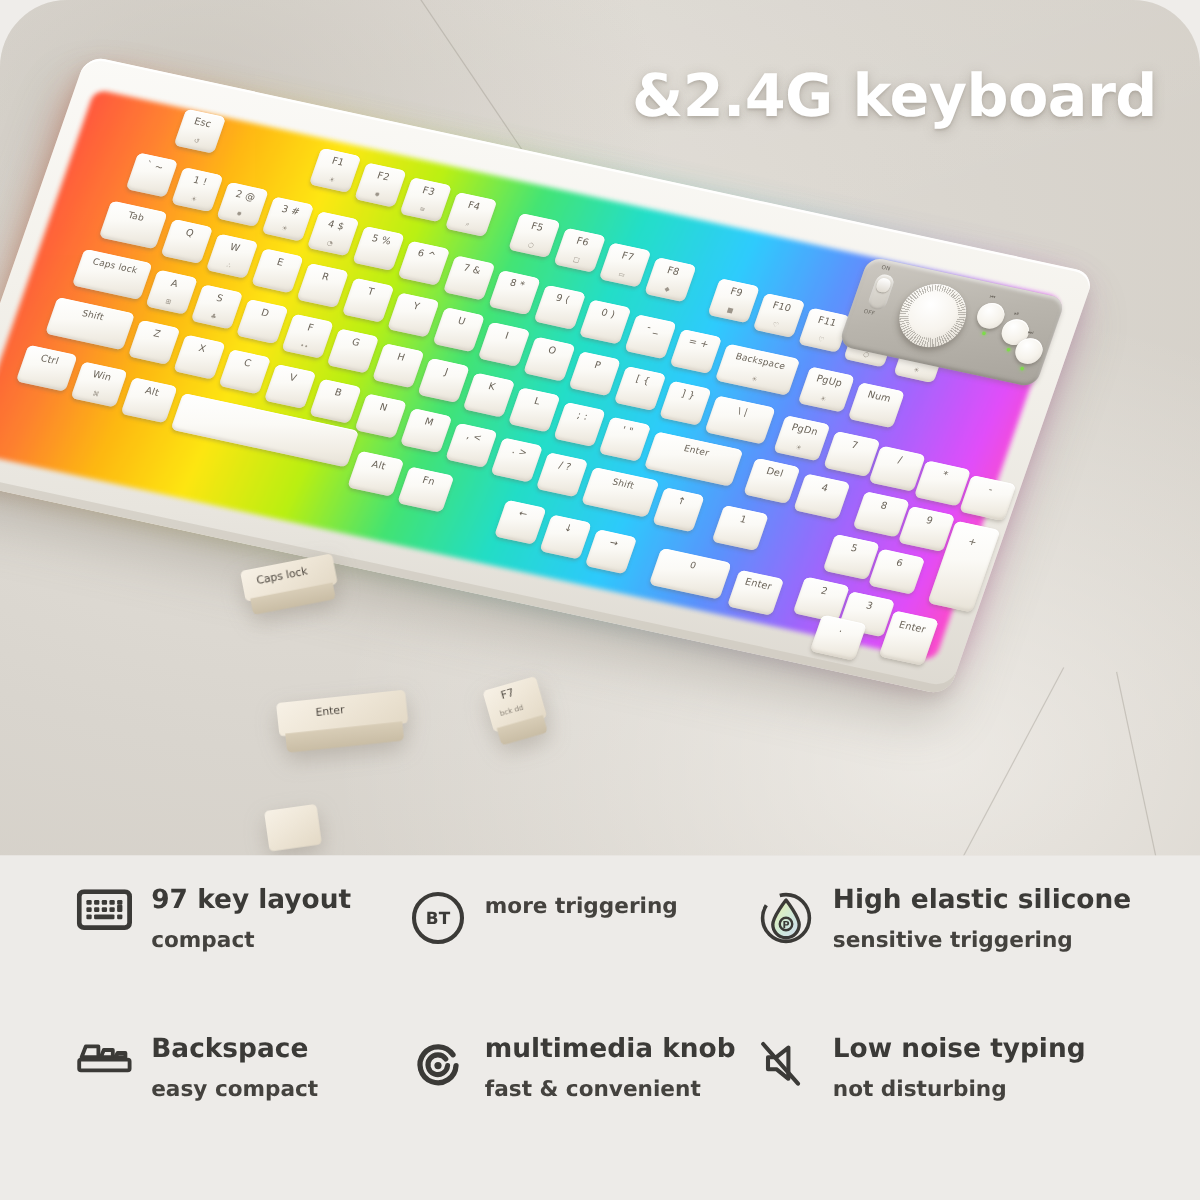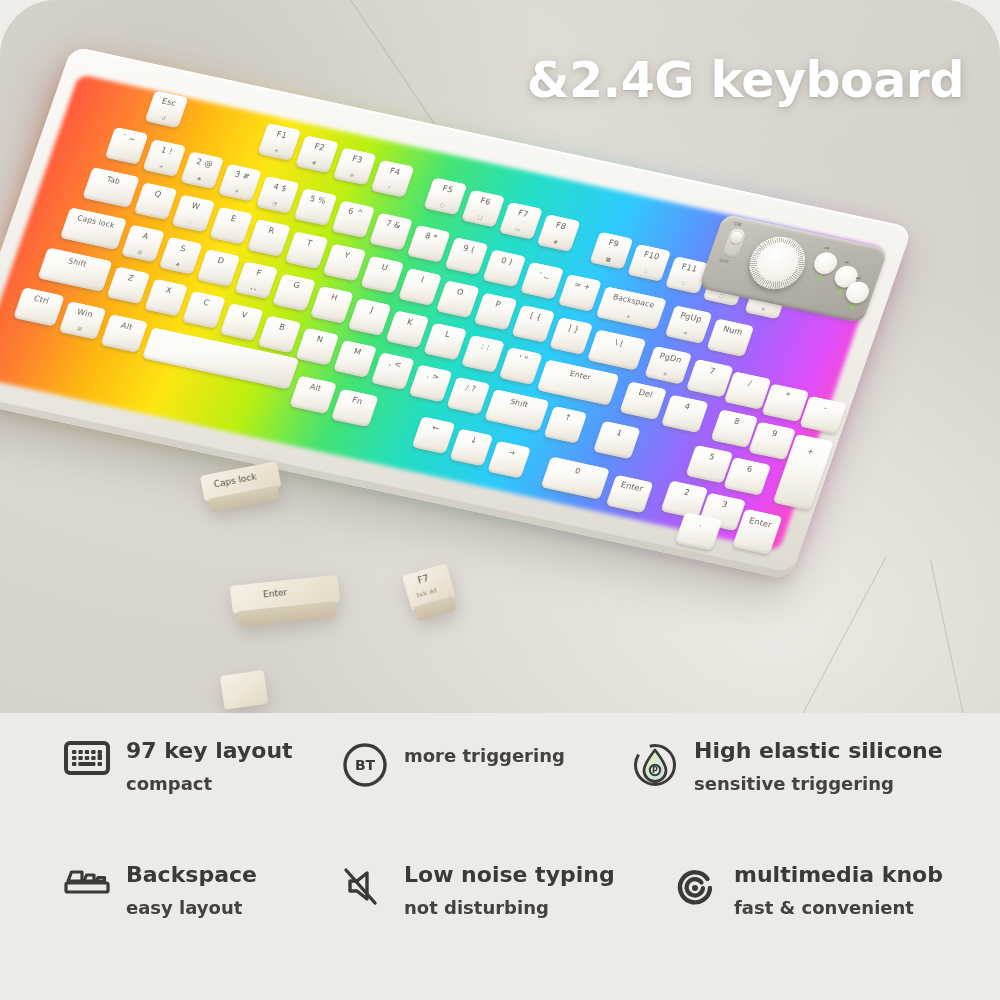--- a/index.html
+++ b/index.html
@@ -779,46 +779,46 @@
             <g fill="none" stroke="#3b3a37" stroke-width="3.2" stroke-linejoin="round">
               <path d="M5 16 L8.5 7 L19 7 L19 16 Z"></path>
               <path d="M21 16 L23.5 10 L31 10 L31 16 Z"></path>
               <path d="M33 16 L35 12.5 L41.5 12.5 L41.5 16 Z"></path>
               <rect x="3" y="18" width="42" height="9" rx="1.5"></rect>
             </g>
           </svg>
         </div>
         <div class="ftxt">
           <div class="ftitle">Backspace</div>
-          <div class="fsub">easy layout</div>
-        </div>
-      </div>
-
-      <div class="fitem c3">
-        <div class="ficon">
-          <svg width="46" height="42" viewBox="0 0 46 42">
-            <path d="M8 16 L15 16 L25 8 L25 34 L15 26 L8 26 Z" fill="none" stroke="#3b3a37" stroke-width="3.4" stroke-linejoin="round"></path>
-            <line x1="4" y1="5" x2="33" y2="38" stroke="#3b3a37" stroke-width="3.4" stroke-linecap="round"></line>
-          </svg>
-        </div>
-        <div class="ftxt">
-          <div class="ftitle">Low noise typing</div>
-          <div class="fsub">not disturbing</div>
+          <div class="fsub">easy compact</div>
         </div>
       </div>
 
       <div class="fitem c2">
         <div class="ficon">
           <svg width="46" height="46" viewBox="0 0 46 46">
             <path d="M35.5 14 A 15 15 0 1 0 38 23" fill="none" stroke="#3b3a37" stroke-width="4.4" stroke-linecap="round"></path>
             <path d="M29.5 17.5 A 8.2 8.2 0 1 0 31 23" fill="none" stroke="#3b3a37" stroke-width="4.2" stroke-linecap="round"></path>
             <circle cx="23" cy="23" r="3" fill="#3b3a37"></circle>
           </svg>
         </div>
         <div class="ftxt">
           <div class="ftitle">multimedia knob</div>
           <div class="fsub">fast &amp; convenient</div>
         </div>
       </div>
 
+      <div class="fitem c3">
+        <div class="ficon">
+          <svg width="46" height="42" viewBox="0 0 46 42">
+            <path d="M8 16 L15 16 L25 8 L25 34 L15 26 L8 26 Z" fill="none" stroke="#3b3a37" stroke-width="3.4" stroke-linejoin="round"></path>
+            <line x1="4" y1="5" x2="33" y2="38" stroke="#3b3a37" stroke-width="3.4" stroke-linecap="round"></line>
+          </svg>
+        </div>
+        <div class="ftxt">
+          <div class="ftitle">Low noise typing</div>
+          <div class="fsub">not disturbing</div>
+        </div>
+      </div>
+
     </div>
   </div>
 </div>
 
 </body></html>

